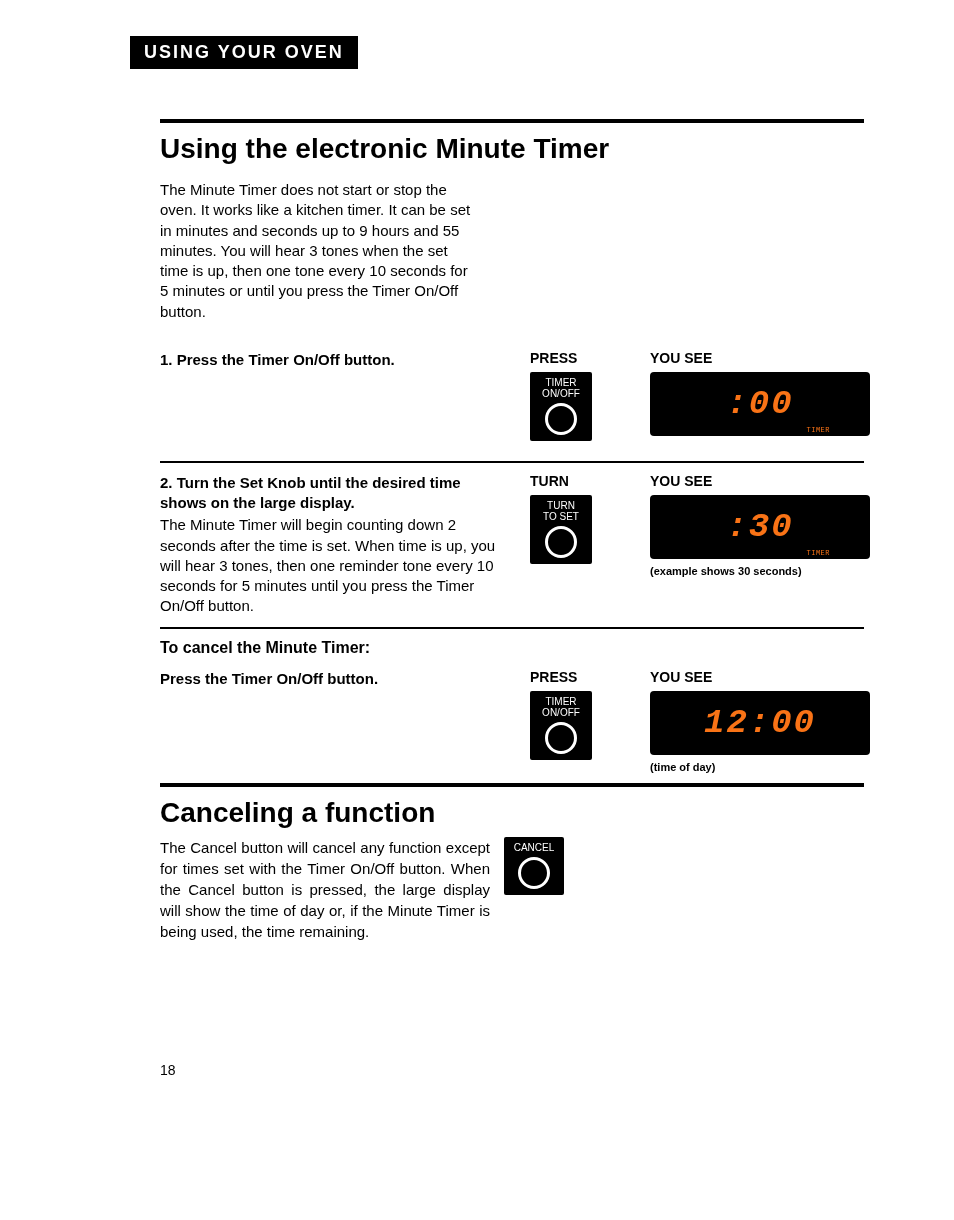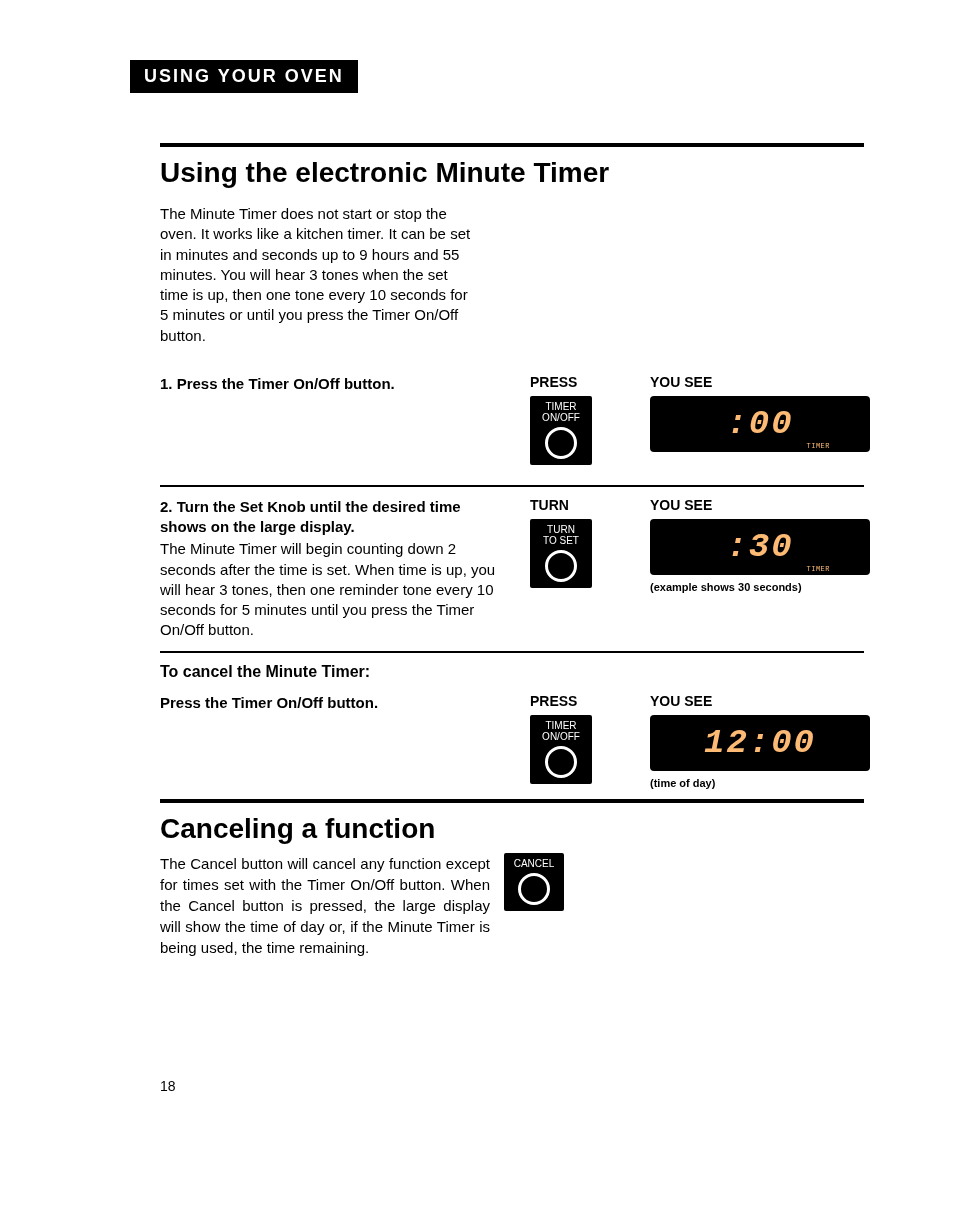--- a/index.html
+++ b/index.html
@@ -4,21 +4,21 @@
 <style>
   body {
     margin: 0;
     padding: 0;
     background: #fff;
     font-family: Arial, Helvetica, sans-serif;
     color: #000;
     width: 954px;
   }
   .page {
-    padding: 60px 90px 60px 100px;
+    padding: 36px 90px 60px 100px;
   }
   .header-bar {
     background: #000;
     color: #fff;
     font-weight: bold;
     font-size: 18px;
     letter-spacing: 2px;
     padding: 6px 14px;
     display: inline-block;
     margin-left: 30px;
@@ -86,23 +86,23 @@
   }
   .button-box .knob {
     width: 26px;
     height: 26px;
     border: 3px solid #fff;
     border-radius: 50%;
     margin: 4px auto 0 auto;
   }
   .display-box {
     background: #000;
-    color: #fdba74;
+    color: #f97316;
     width: 220px;
-    height: 56px;
+    height: 64px;
     border-radius: 4px;
     display: flex;
     align-items: center;
     justify-content: center;
     font-family: 'Courier New', monospace;
     font-size: 34px;
     font-weight: bold;
     letter-spacing: 2px;
     font-style: italic;
     position: relative;

